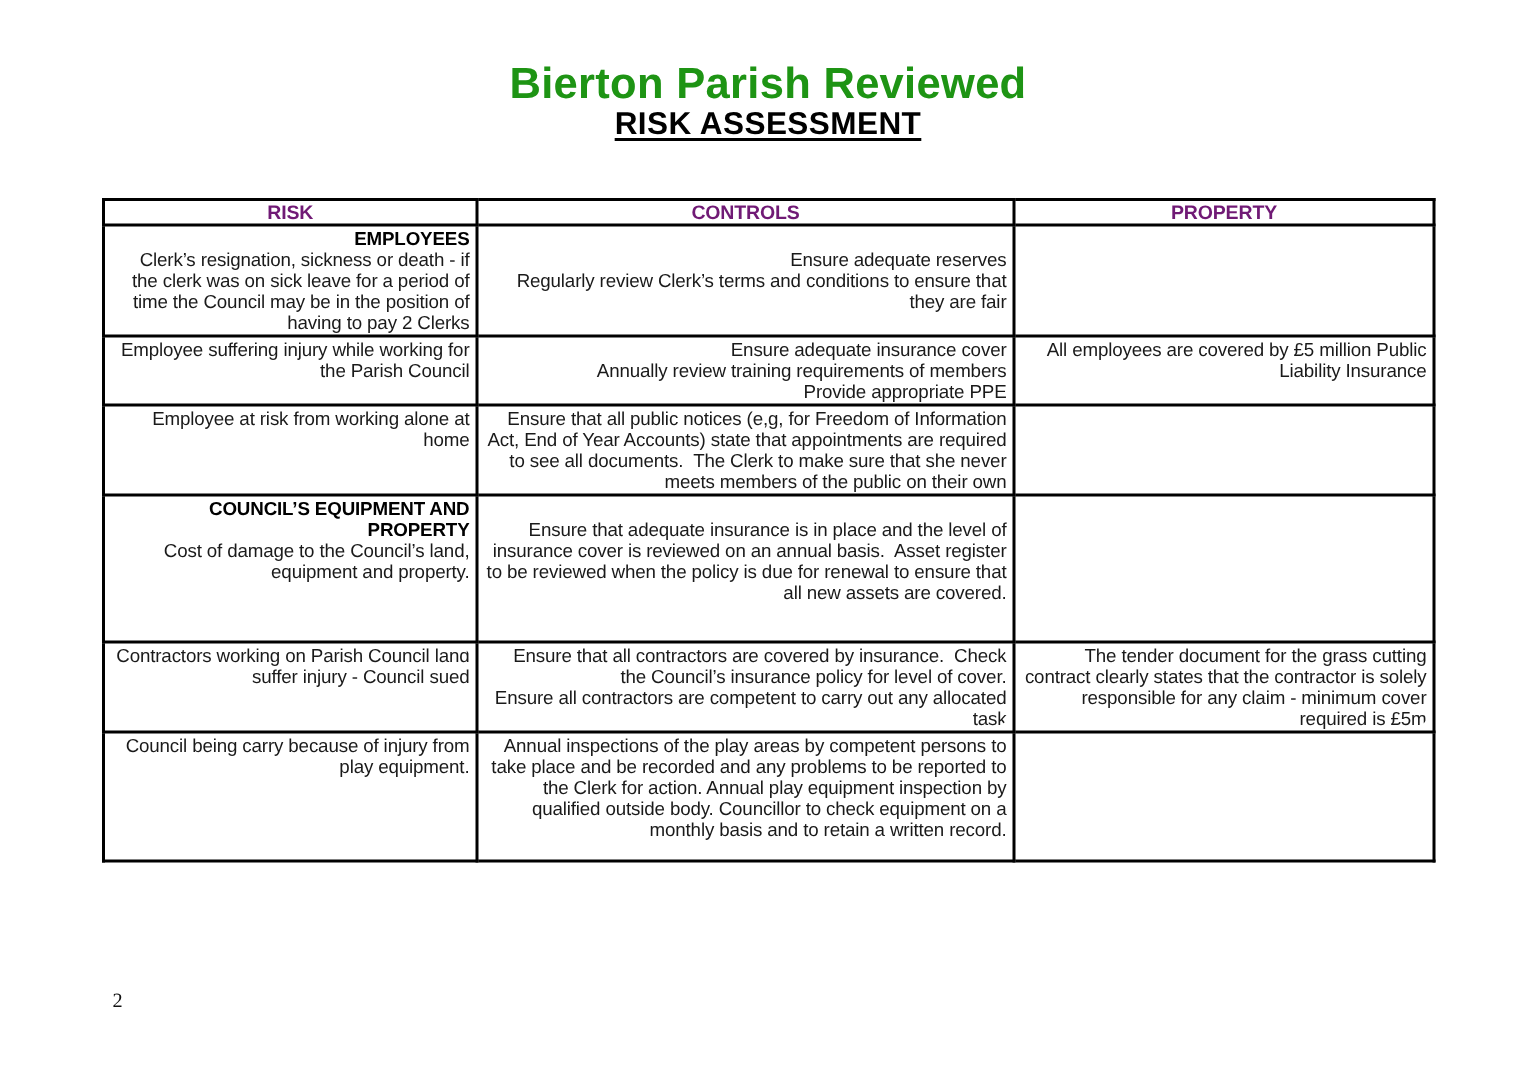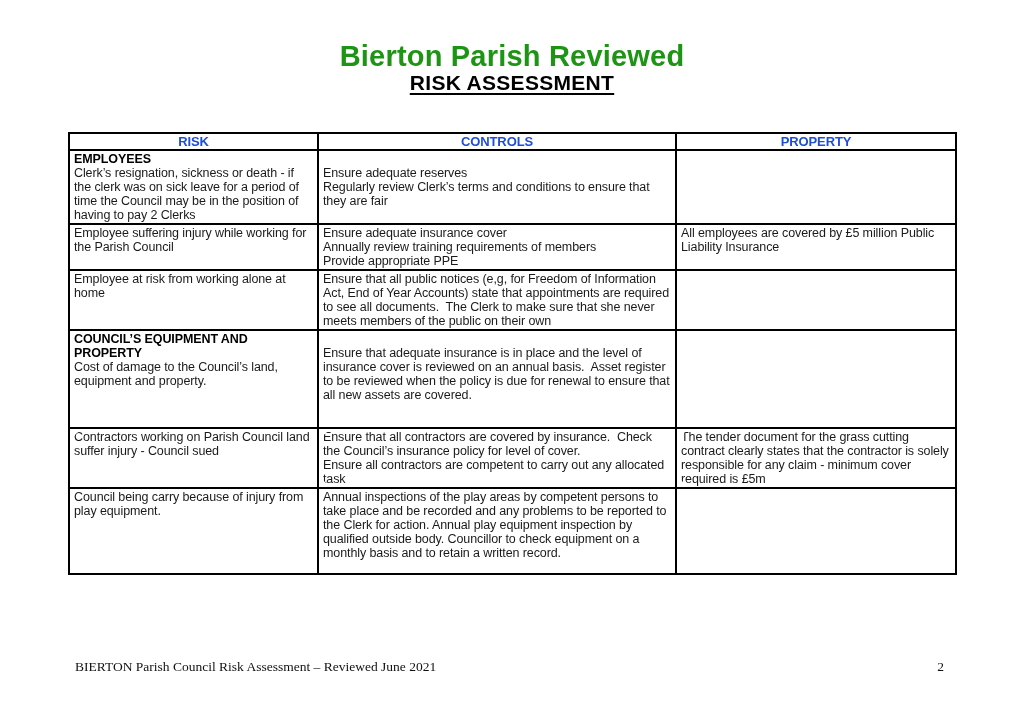--- a/index.html
+++ b/index.html
@@ -44,33 +44,33 @@
     color: #1a1a1a;
     overflow: hidden;
   }
   .risk-table th {
     height: 14px;
     padding: 0;
     text-align: center;
     font-weight: bold;
     font-size: 13px;
     line-height: 15px;
-    color: #1d4ed8;
+    color: #701a75;
   }
   .col-risk     { width: 249px; }
   .col-controls { width: 358px; }
   .col-comments { width: 280px; }
   
   tr.row-0 td { height: 65px; }
   tr.row-1 td { height: 37px; }
   tr.row-2 td { height: 50px; margin-top: 22px; }
   tr.row-3 td { height: 94px; }
   tr.row-4 td { height: 51px; border-radius: 17px; }
   tr.row-5 td { height: 82px; }
-  .cell-line { white-space: pre-wrap; min-height: 14px; }
+  .cell-line { white-space: pre-wrap; min-height: 14px; text-align: right; }
   .cell-line.bold { font-weight: bold; color: #000; }
   .page-footer {
     position: absolute; top: 659px; left: 75px; right: 80px;
     display: flex; justify-content: space-between; align-items: baseline;
     font-family: "Liberation Serif", serif;
     font-size: 13.5px;
     color: #111;
   }
 </style>
 </head>
@@ -157,15 +157,14 @@
         </td>
         <td>
           <div class="cell-line">Annual inspections of the play areas by competent persons to take place and be recorded and any problems to be reported to the Clerk for action. Annual play equipment inspection by qualified outside body. Councillor to check equipment on a monthly basis and to retain a written record.</div>
         </td>
         <td></td>
       </tr>
     </tbody>
 </table>
 
 <div class="page-footer">
-  <span>BIERTON Parish Council Risk Assessment – Reviewed June 2021</span>
   <span>2</span>
 </div>
 
 </body></html>

